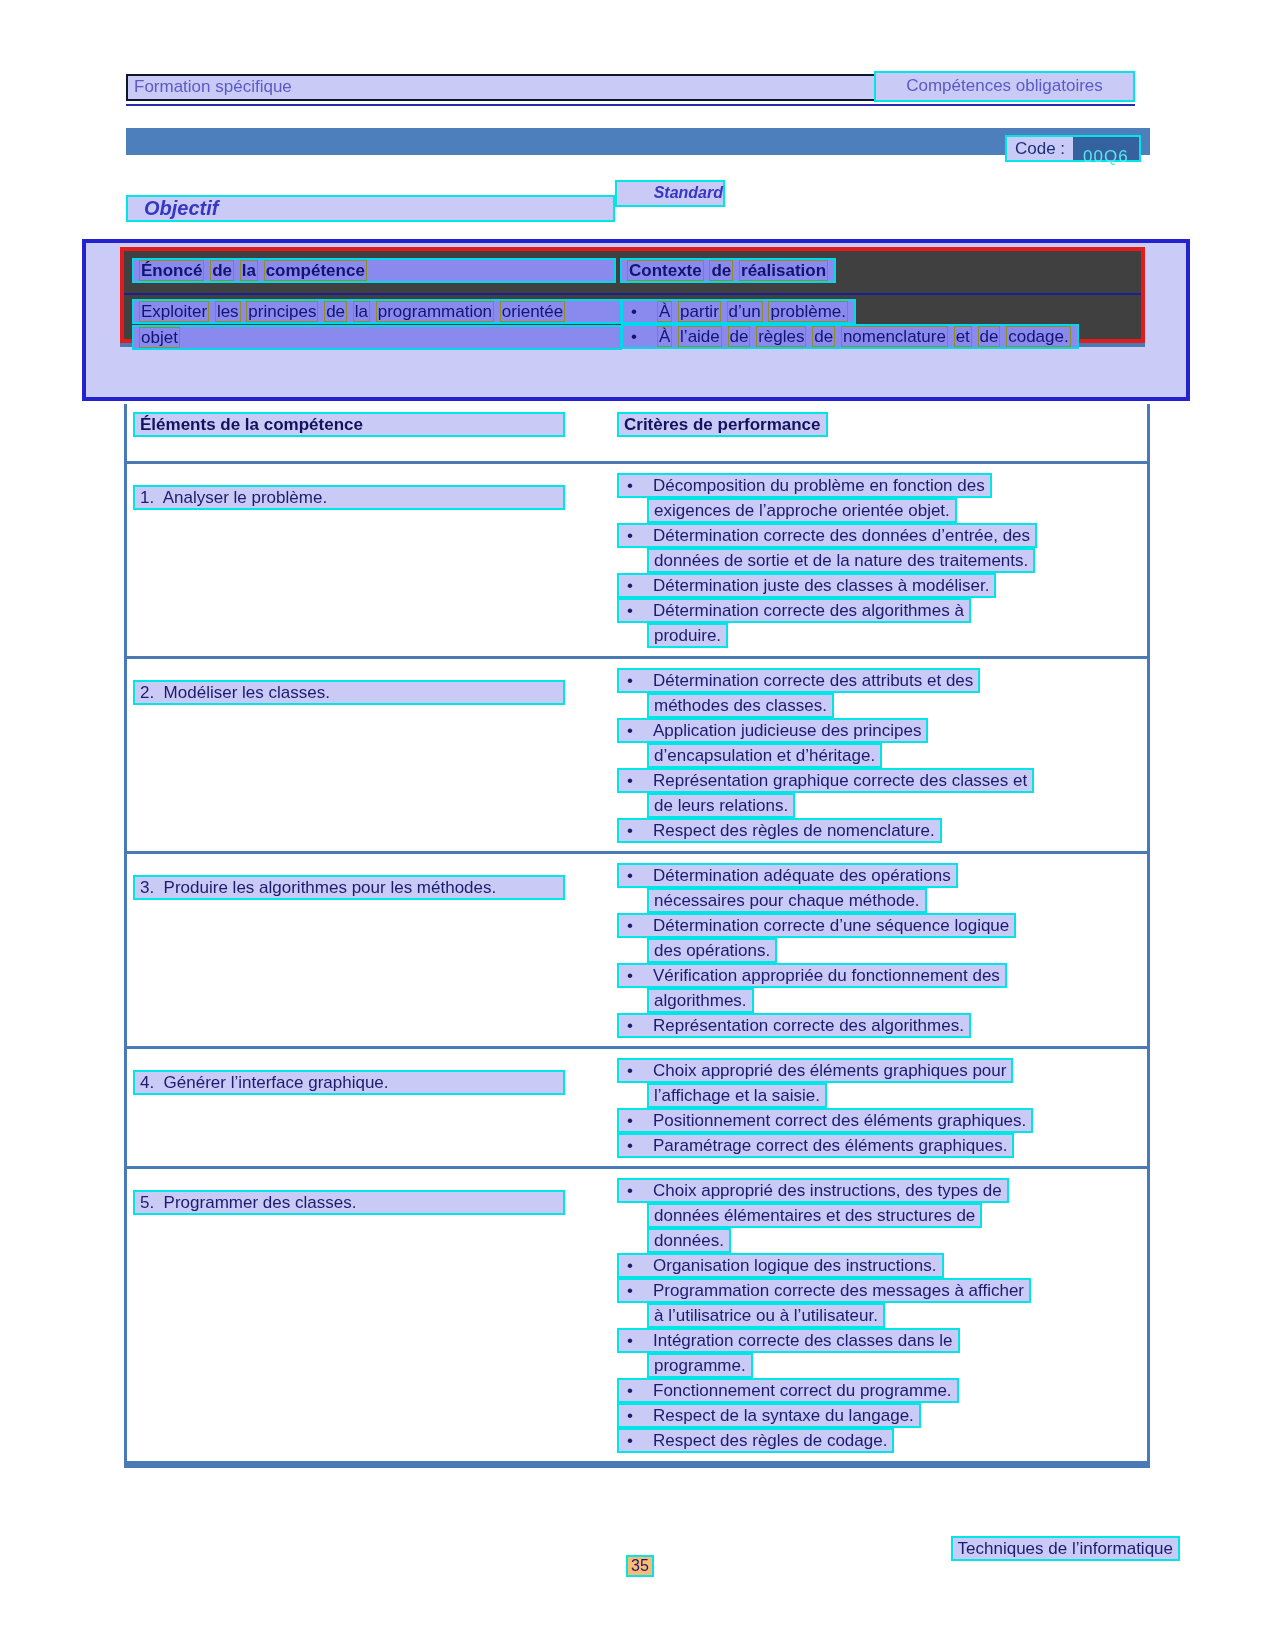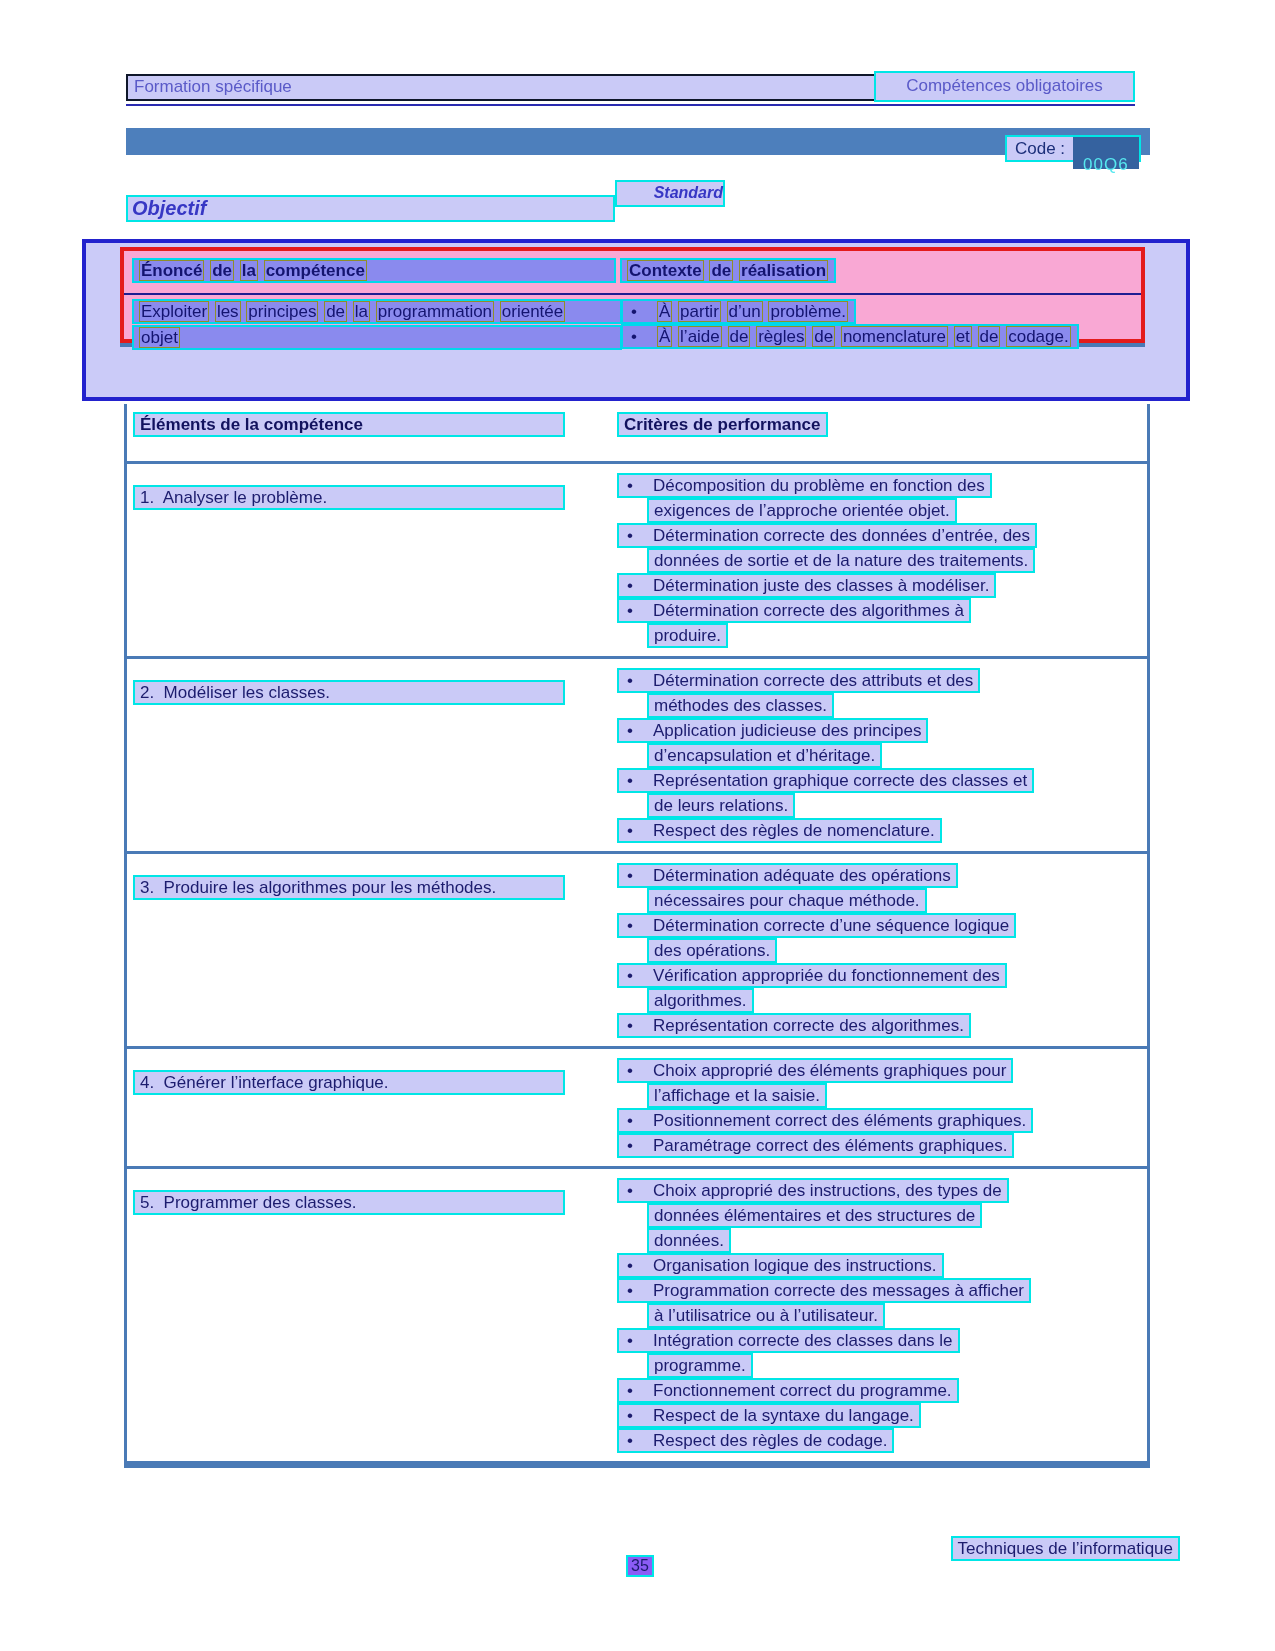--- a/index.html
+++ b/index.html
@@ -21,36 +21,36 @@
   .hdr-right{position:absolute;left:874px;top:71px;width:261px;height:31px;
              background:#cacaf7;border:2px solid #00e6e6;box-sizing:border-box;
              color:#5a5ac8;text-align:center;line-height:26px;}
   .hdr-rule{position:absolute;left:126px;top:104px;width:1009px;height:2px;background:#2a2ab0;}
 
   
   .banner{position:absolute;left:126px;top:128px;width:1024px;height:27px;background:#4d7fbc;}
   .codebox{position:absolute;left:879px;top:7px;height:27px;display:flex;
            border:2px solid #00e6e6;box-sizing:border-box;}
   .codebox .seg1{background:#cacaf7;color:#1c2f7a;padding:0 8px;line-height:23px;}
-  .codebox .seg2{background:#35629f;color:#56e8ef;padding:16px 10px;line-height:23px;letter-spacing:1px;}
+  .codebox .seg2{background:#35629f;color:#56e8ef;padding:8px 10px;line-height:23px;letter-spacing:1px;}
 
   
   .obj-strip{position:absolute;left:126px;top:195px;width:489px;height:27px;box-sizing:border-box;
              background:#cacaf7;border:2px solid #00e6e6;font-weight:bold;font-style:italic;
-             font-size:20px;color:#3737c4;line-height:22px;padding-left:4px;}
+             font-size:20px;color:#3737c4;line-height:22px;padding-left:16px;}
   .std-box{position:absolute;left:615px;top:180px;width:110px;height:27px;box-sizing:border-box;
            background:#cacaf7;border:2px solid #00e6e6;font-weight:bold;font-style:italic;
            font-size:16px;color:#3737c4;line-height:22px;text-align:right;}
 
   
   .outerbox{position:absolute;left:82px;top:239px;width:1108px;height:162px;box-sizing:border-box;
             background:#cbcbf8;border:4px solid #2322cd;}
   .red-shadow{position:absolute;left:120px;top:340px;width:1025px;height:7px;background:#4a7ab6;}
   .redbox{position:absolute;left:120px;top:247px;width:1025px;height:96px;box-sizing:border-box;
-          background:#f9a8d4;border:4px solid #e41b1b;}
+          background:#404040;border:4px solid #e41b1b;}
   .red-hdr{position:relative;height:42px;}
   .red-hdr .s1{position:absolute;left:8px;top:7px;width:484px;box-sizing:border-box;font-weight:bold;}
   .red-hdr .s2{position:absolute;left:496px;top:7px;font-weight:bold;}
   .red-div{position:absolute;left:0;top:42px;width:100%;height:2px;background:#1e1e92;}
   .red-body{position:absolute;left:8px;top:48px;width:490px;}
   .red-body .ln{display:block;width:100%;box-sizing:border-box;margin-bottom:1px;}
   .red-ctx{position:absolute;left:497px;top:48px;width:512px;}
 
   
   .crit{padding-left:30px;margin:0;}
@@ -70,21 +70,21 @@
   .thead .lab{width:432px;box-sizing:border-box;}
   .rowsep{height:3px;background:#4a7ab6;}
   .row{display:flex;}
   .cell1{width:490px;box-sizing:border-box;padding:21px 0 6px 6px;flex:none;}
   .cell1 .lab{width:432px;box-sizing:border-box;}
   .cell2{flex:1;padding:9px 0 8px 0;}
 
   
   .foot-right{position:absolute;right:95px;top:1536px;background:#cacaf7;border:2px solid #00e6e6;
               padding:1px 5px;line-height:19px;color:#1c1c6e;}
-  .pagenum{position:absolute;left:626px;top:1555px;background:#8b5cf6;border:2px solid #00e6e6;
+  .pagenum{position:absolute;left:626px;top:1555px;background:#fdba74;border:2px solid #00e6e6;
            padding:0 3px;line-height:18px;font-size:16px;color:#1c1c6e;}
 </style>
 </head>
 <body>
 
 <div id="page">
 
   <div class="hdrbar">
     <span>Formation spécifique</span>
   </div>

